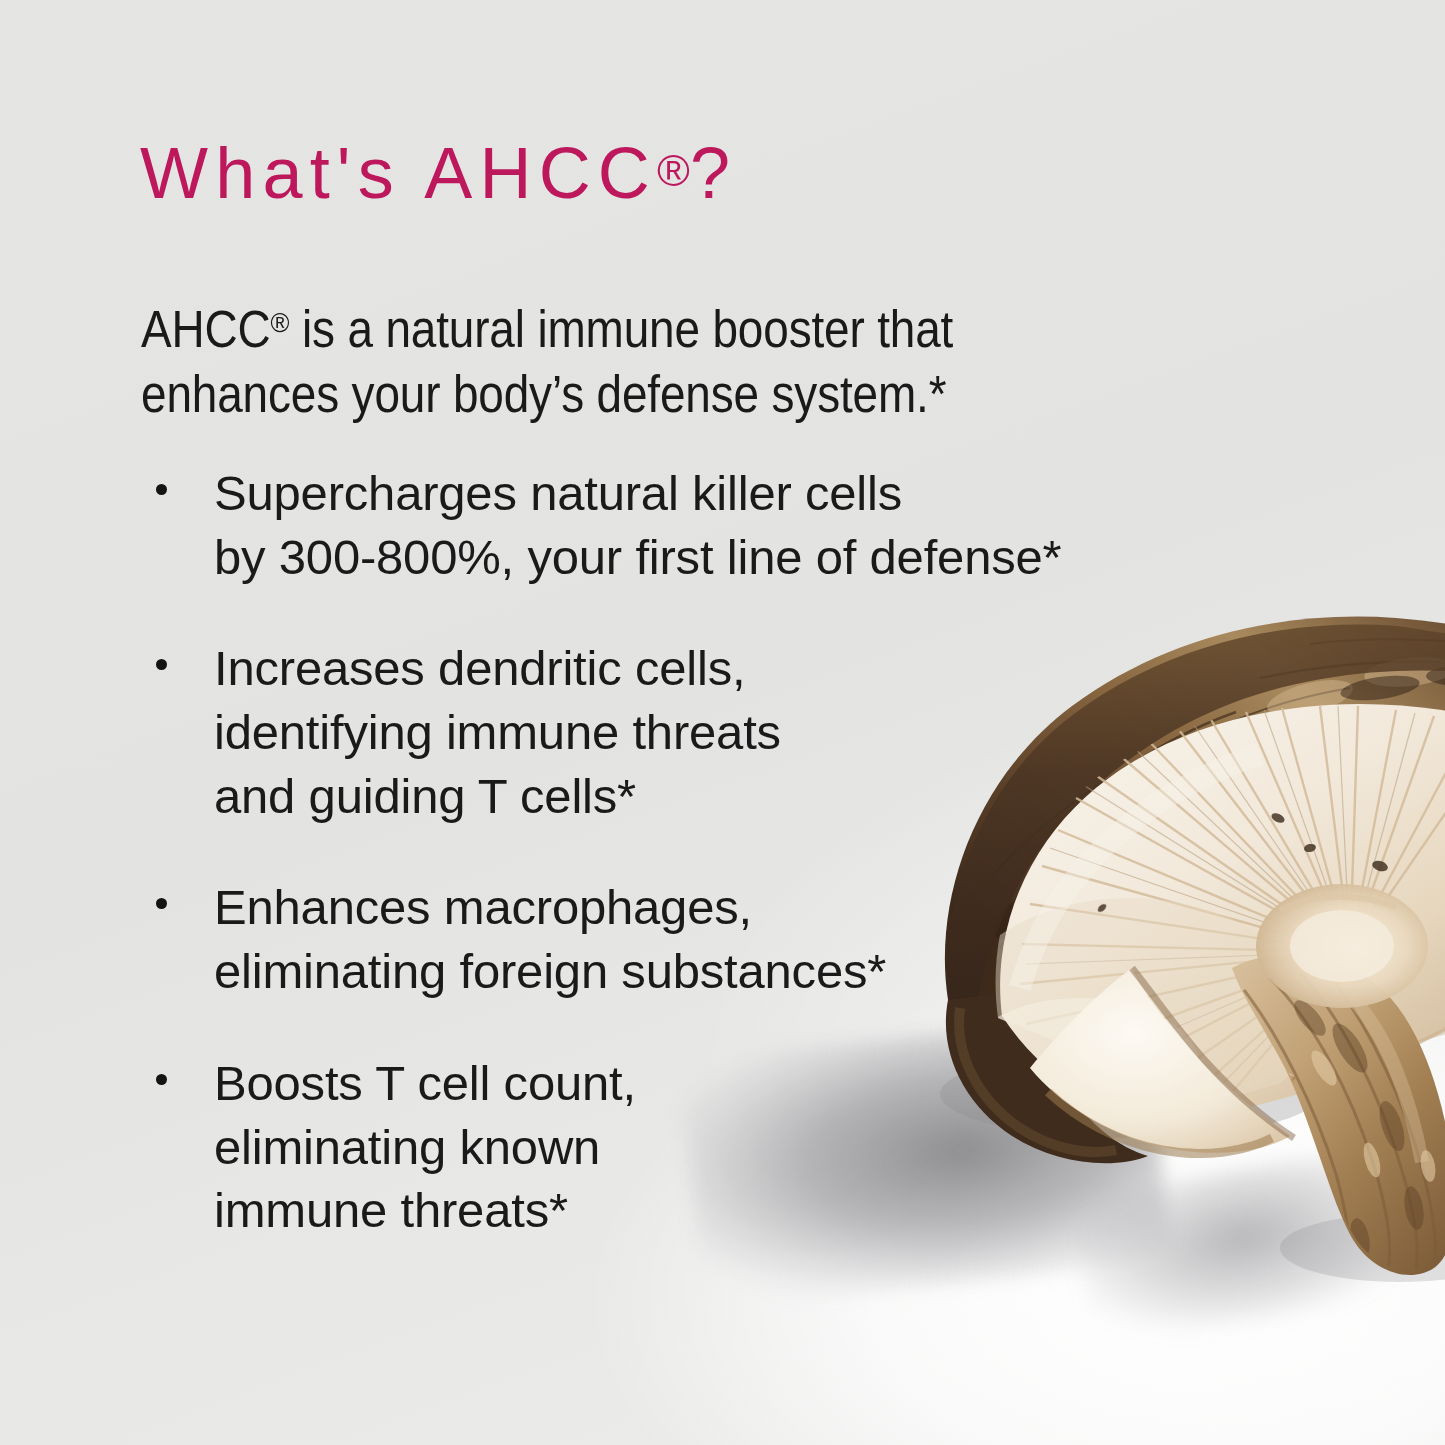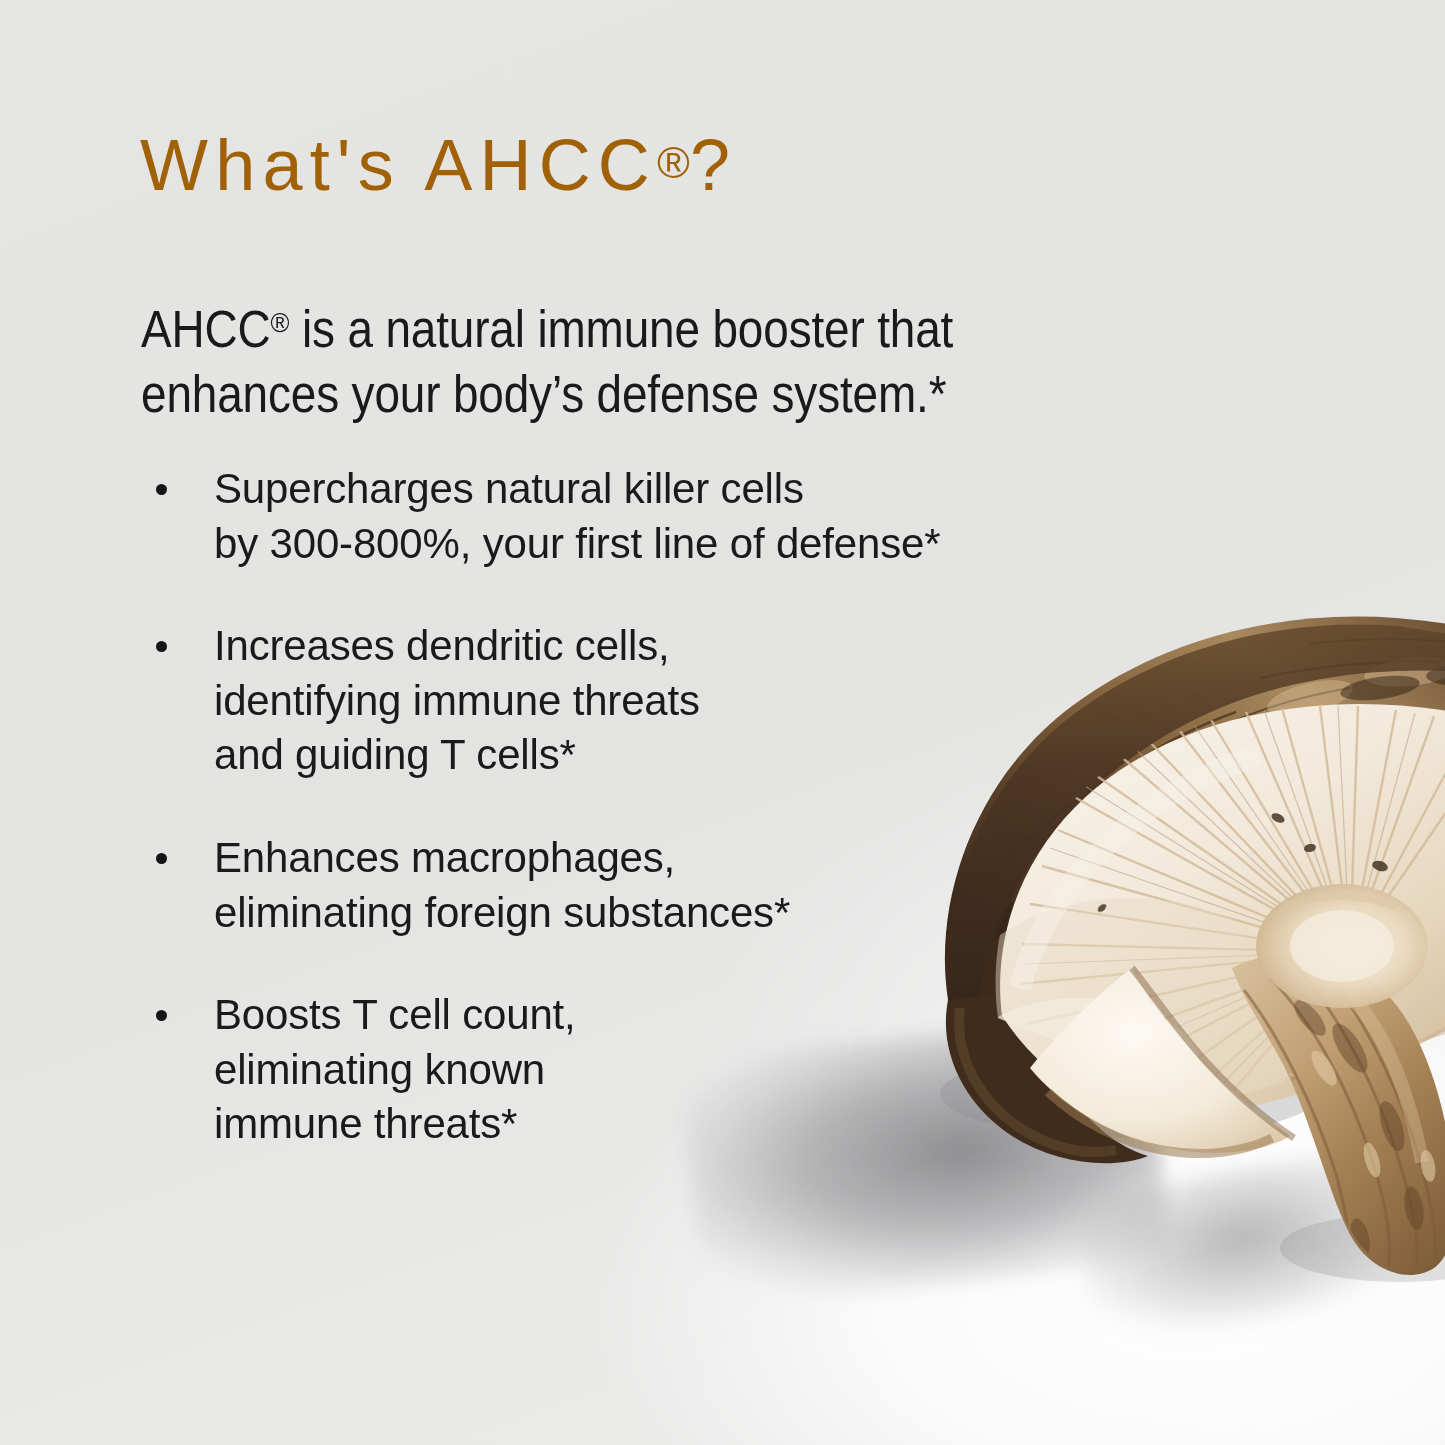--- a/index.html
+++ b/index.html
@@ -58,26 +58,26 @@
     top: 548px;
     width: 620px;
     height: 760px;
   }
   .mushroom svg { display: block; width: 100%; height: 100%; overflow: visible; }
 
   
   .heading {
     position: absolute;
     left: 140px;
-    top: 80px;
+    top: 88px;
     font-size: 72px;
     line-height: 1.05;
     font-weight: 400;
     letter-spacing: 0.10em;
-    color: #a16207;
+    color: #be185d;
     white-space: nowrap;
   }
   .heading .reg {
     font-size: 0.62em;
     vertical-align: 0.28em;
     letter-spacing: 0;
   }
 
   .subtitle {
     position: absolute;
@@ -112,21 +112,21 @@
   .bullet-dot {
     position: absolute;
     left: 6px;
     top: 22px;
     width: 11px;
     height: 11px;
     border-radius: 50%;
     background: #141414;
   }
   .bullet-text {
-    font-size: 42px;
+    font-size: 49px;
     line-height: 1.30;
     font-weight: 400;
     letter-spacing: -0.004em;
     color: #1a1a1a;
     transform: scaleX(0.92);
     transform-origin: left top;
     white-space: pre-line;
   }
 </style>
 </head>

